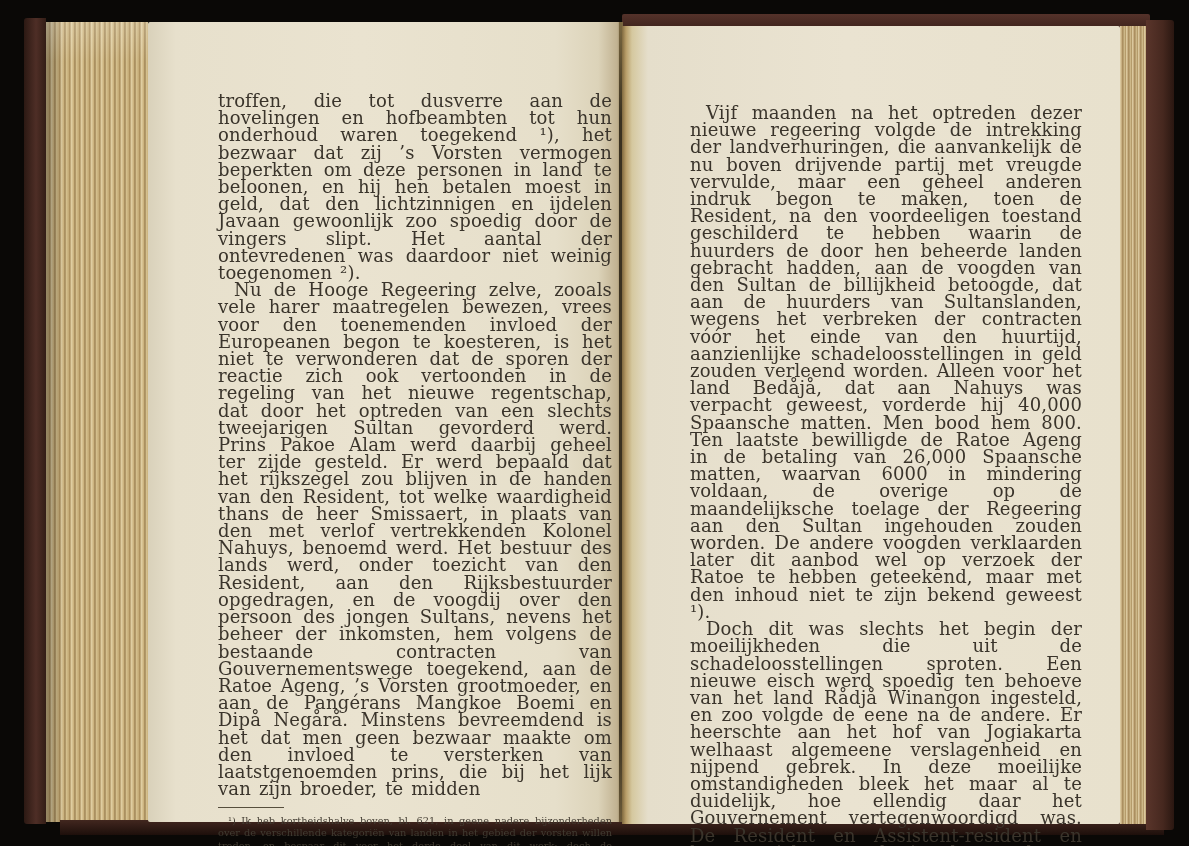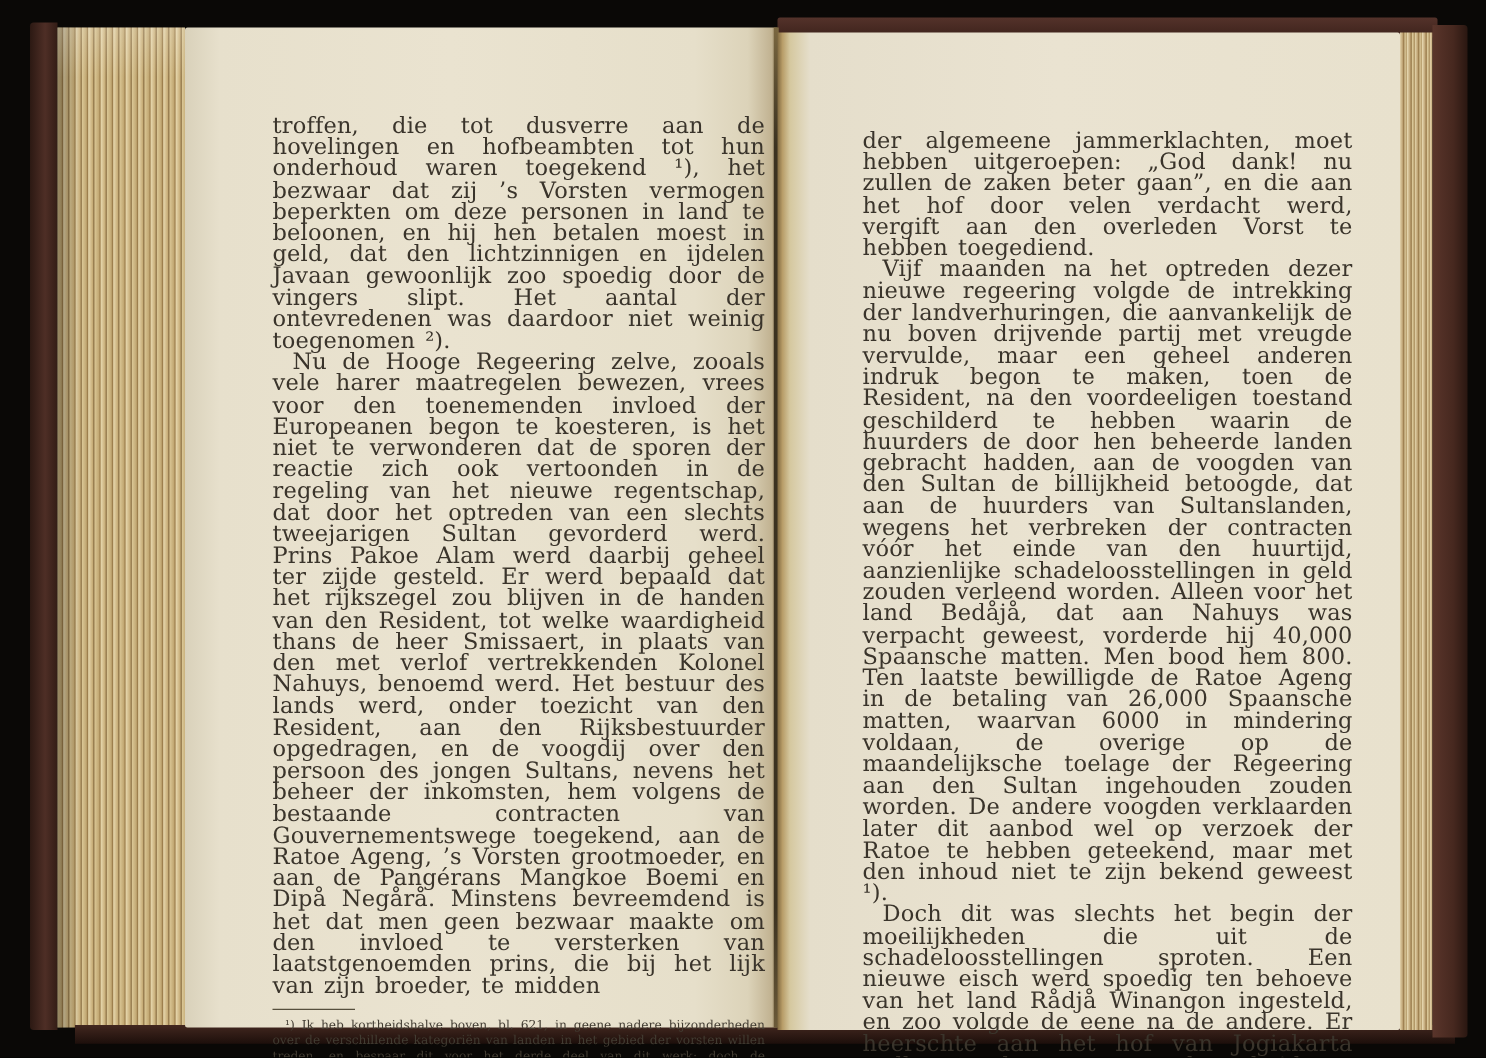--- a/index.html
+++ b/index.html
@@ -67,21 +67,20 @@
       <hr class="fn-rule">
       <p class="footnote">¹) Ik heb kortheidshalve boven, bl. 621, in geene nadere bijzonderheden over de verschillende kategoriën van landen in het gebied der vorsten willen treden, en bespaar dit voor het derde deel van dit werk; doch de duidelijkheid vordert reeds nu aan te teekenen, dat een deel van het grondgebied, de Måntjå-negårå genoemd, onder het beheer van regenten stond en aan de vorsten alleen eenige belasting in arbeid of geld opbracht; dat een ander deel, onder het beheer der Rijksbestuurders staande, hun de inkomsten leverde voor het onderhoud van wegen en gebouwen en voor de voorziening in alle op het Rijk rustende lasten en verplichtingen; dat met een derde de prinsen en verdere leden der vorstelijke familie beleend waren, die deze landen naar willekeur konden verhuren, en dat eindelijk een vierde het eigenlijke land der vorsten zelven uitmaakte, dat zij echter grootendeels weder aan hunne volgelingen, officieren en hofbeambten beleenden, maar waarover zij toch in zooverre de beschikking behielden, dat de verhuring daarvan alleen door henzelven kon plaats hebben. Zij die dan door zulke verhuring hun inkomen verloren, moesten op andere wijze worden schadeloosgesteld.</p>
 
     </div>
   </div>
 
   <div class="gutter-line"></div>
 
   <div class="page page-right">
     <div class="text-col right">
-      <p class="body">der algemeene jammerklachten, moet hebben uitgeroepen: „God dank! nu zullen de zaken beter gaan”, en die aan het hof door velen verdacht werd, vergift aan den overleden Vorst te hebben toegediend.</p>
       <p class="body indent">Vijf maanden na het optreden dezer nieuwe regeering volgde de intrekking der landverhuringen, die aanvankelijk de nu boven drijvende partij met vreugde vervulde, maar een geheel anderen indruk begon te maken, toen de Resident, na den voordeeligen toestand geschilderd te hebben waarin de huurders de door hen beheerde landen gebracht hadden, aan de voogden van den Sultan de billijkheid betoogde, dat aan de huurders van Sultanslanden, wegens het verbreken der contracten vóór het einde van den huurtijd, aanzienlijke schadeloosstellingen in geld zouden verleend worden. Alleen voor het land Bedåjå, dat aan Nahuys was verpacht geweest, vorderde hij 40,000 Spaansche matten. Men bood hem 800. Ten laatste bewilligde de Ratoe Ageng in de betaling van 26,000 Spaansche matten, waarvan 6000 in mindering voldaan, de overige op de maandelijksche toelage der Regeering aan den Sultan ingehouden zouden worden. De andere voogden verklaarden later dit aanbod wel op verzoek der Ratoe te hebben geteekend, maar met den inhoud niet te zijn bekend geweest ¹).</p>
       <p class="body indent">Doch dit was slechts het begin der moeilijkheden die uit de schadeloosstellingen sproten. Een nieuwe eisch werd spoedig ten behoeve van het land Rådjå Winangon ingesteld, en zoo volgde de eene na de andere. Er heerschte aan het hof van Jogiakarta welhaast algemeene verslagenheid en nijpend gebrek. In deze moeilijke omstandigheden bleek het maar al te duidelijk, hoe ellendig daar het Gouvernement vertegenwoordigd was. De Resident en Assistent-resident en hun onmisbaar werktuig, de translateur Ditré, stapelden de ééne onhandigheid op de andere, voedden de aanmatiging van den Rijksbestuurder, die zich om</p>
       <hr class="fn-rule">
       <p class="footnote">¹) Van der Wijck, du Bus, 130. Van Nes, door den naam van het land Bedåjå te verzwijgen, doet het blz. 148 voorkomen, dat 40,000 Spaansche matten de vordering was ten behoeve der gezamenlijke huurders van Sultanslanden, wat reeds blz. 151 logenstraft. De naam is ingelascht door Mijer, waar hij, T. v. N. I. VII. 3. 51, de woorden van van Nes overneemt.</p>
     </div>
   </div>
 
   <div class="stack-right"></div>
   <div class="cover-right"></div>
 

